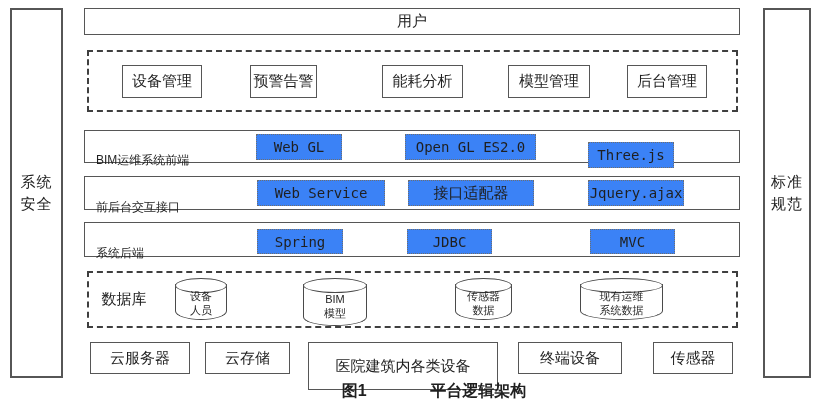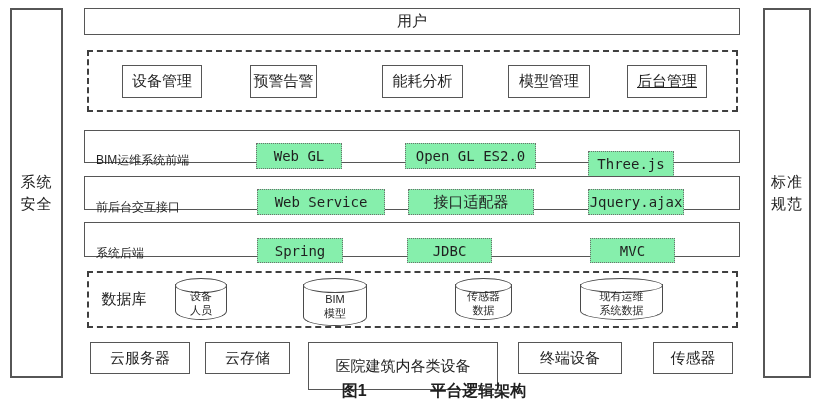--- a/index.html
+++ b/index.html
@@ -3,21 +3,21 @@
 <meta charset="utf-8">
 <style>
   html,body{margin:0;padding:0;background:#ffffff;}
   #stage{
     position:relative;width:823px;height:405px;background:#ffffff;
     font-family:"Liberation Sans",sans-serif;color:#1f1f1f;overflow:hidden;
   }
   .abs{position:absolute;box-sizing:border-box;}
   .solidbox{border:1.5px solid #565656;background:#ffffff;}
   .dashbox{border:2px dashed #3f3f3f;background:#ffffff;}
-  .dotbox{border:1px dotted #6e6e6e;background:#86efac;margin-top:9px;}
+  .dotbox{border:1px dotted #6e6e6e;background:#3b82f6;}
   .center{display:flex;align-items:center;justify-content:center;text-align:left;}
   .vlabel{white-space:pre-line;font-size:15px;letter-spacing:1px;line-height:1.5;}
   .cn{font-size:15px;}
   .mono{font-family:"DejaVu Sans Mono","Liberation Mono",monospace;font-size:14px;}
   .rowlabel{position:absolute;left:11px;top:8px;bottom:0;display:flex;align-items:center;font-size:12px;margin-top:20px;}
   
   .cyl{position:absolute;}
   .cyl-body{position:absolute;left:0;right:0;top:6px;bottom:0;border:1.3px solid #4a4a4a;border-top:none;
             border-radius:0 0 50% 50% / 0 0 9px 9px;background:#fff;}
   .cyl-top{position:absolute;left:0;right:0;top:0;height:13px;border:1.3px solid #4a4a4a;border-radius:50%;background:#fff;}
@@ -51,21 +51,21 @@
   </div>
   <div class="abs solidbox center cn" style="left:250px;top:65px;width:67px;height:33px;border-width:1px;">
     <span>预警告警</span>
   </div>
   <div class="abs solidbox center cn" style="left:382px;top:65px;width:81px;height:33px;border-width:1px;">
     <span>能耗分析</span>
   </div>
   <div class="abs solidbox center cn" style="left:508px;top:65px;width:82px;height:33px;border-width:1px;">
     <span>模型管理</span>
   </div>
-  <div class="abs solidbox center cn" style="left:627px;top:65px;width:80px;height:33px;border-width:1px;text-decoration:underline;">
+  <div class="abs solidbox center cn" style="left:627px;top:65px;width:80px;height:33px;border-width:1px;">
     <span>后台管理</span>
   </div>
 
   <div class="abs solidbox" style="left:84px;top:130px;width:656px;height:33px;">
     <span class="rowlabel">BIM运维系统前端</span>
   </div>
   <div class="abs dotbox center mono" style="left:256px;top:134px;width:86px;height:26px;">
     <span>Web GL</span>
   </div>
   <div class="abs dotbox center mono" style="left:405px;top:134px;width:131px;height:26px;">

